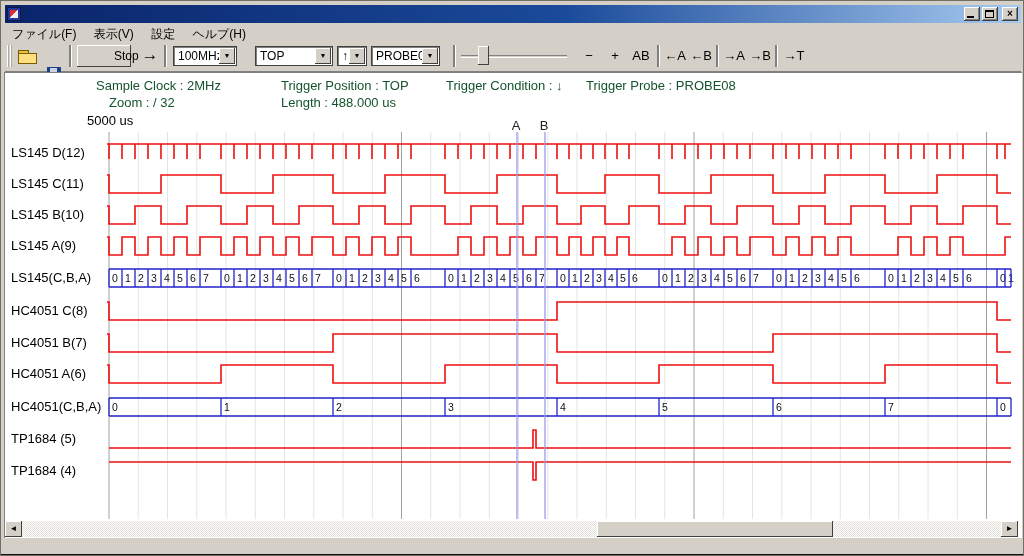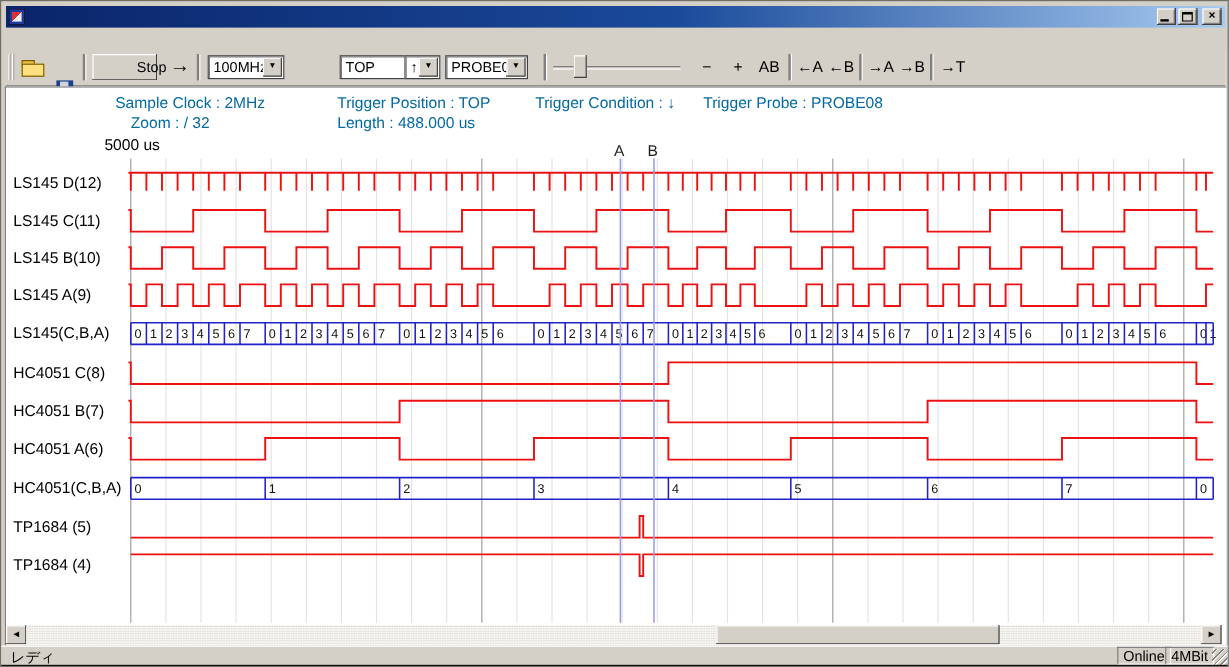--- a/index.html
+++ b/index.html
@@ -55,21 +55,21 @@
     font-size:7px;text-align:center;line-height:16px;color:#000;}
   .slider-track{position:absolute;left:456px;top:14px;width:106px;height:3px;
     border-top:1px solid #808080;border-bottom:1px solid #fff;cursor:pointer;}
   .slider-handle{position:absolute;left:473px;top:5px;width:11px;height:19px;background:#d4d0c8;
     box-shadow:inset -1px -1px 0 #404040,inset 1px 1px 0 #fff;cursor:pointer;}
   .tbtn{position:absolute;top:5px;height:20px;font-size:13px;text-align:center;
     line-height:20px;cursor:pointer;white-space:nowrap;}
   
   .client{position:absolute;left:3px;top:71px;width:1018px;height:466px;background:#fff;
     border-top:1px solid #808080;border-left:1px solid #808080;}
-  .info-text{position:absolute;font-size:13px;color:#0369a1;white-space:nowrap;}
+  .info-text{position:absolute;font-size:13px;color:#14532d;white-space:nowrap;}
   .timeline-label{position:absolute;left:86px;top:112px;font-size:13px;color:#000;}
   .sig-label{position:absolute;left:10px;font-size:13px;color:#000;white-space:nowrap;}
   #wave{position:absolute;left:0;top:110px;}
   
   .hscroll{position:absolute;left:4px;top:520px;width:1013px;height:16px;
     background:#f0efe9;background-image:repeating-conic-gradient(#fff 0 25%,#e2e0d8 0 50%);background-size:2px 2px;}
   .sbtn{position:absolute;top:0;width:17px;height:16px;background:#d4d0c8;
     box-shadow:inset -1px -1px 0 #404040,inset 1px 1px 0 #fff;
     font-size:8px;color:#000;text-align:center;line-height:16px;cursor:pointer;}
   .sthumb{position:absolute;left:592px;top:0;width:236px;height:16px;background:#d4d0c8;
@@ -95,40 +95,46 @@
       <div class="wbtn">
           <div class="glyph-min"></div>
         </div>
       <div class="wbtn">
           <div class="glyph-max"></div>
         </div>
       <div class="wbtn close">×</div>
     </div>
   </div>
 
+  <div class="menubar">
+    <span class="menu-item">ファイル(F)</span>
+    <span class="menu-item">表示(V)</span>
+    <span class="menu-item">設定</span>
+    <span class="menu-item">ヘルプ(H)</span>
+  </div>
 
   <div class="toolbar">
     <div class="tgrip"></div>
     <div class="tool-ico folder" style="left:12px;"></div>
     <div class="tool-ico floppy" style="left:40px;">
         <div class="label"></div>
       </div>
     <div class="tsep" style="left:64px;"></div>
     <div class="stop-btn">
       <span class="stop-sq"></span>
       <span>Stop</span>
     </div>
     <div class="run-btn">→</div>
     <div class="tsep" style="left:159px;"></div>
 
     <div class="combo" style="left:168px;width:64px;">
       <span class="combo-val">100MHz</span>
       <span class="combo-btn">▼</span>
     </div>
-    <div class="combo" style="left:250px;width:78px;margin-left:28px;">
+    <div class="combo" style="left:250px;width:78px;">
       <span class="combo-val">TOP</span>
       <span class="combo-btn">▼</span>
     </div>
     <div class="combo" style="left:332px;width:30px;">
       <span class="combo-val">↑</span>
       <span class="combo-btn">▼</span>
     </div>
     <div class="combo" style="left:366px;width:69px;">
       <span class="combo-val">PROBE00</span>
       <span class="combo-btn">▼</span>
@@ -293,21 +299,15 @@
       <line x1="544" y1="131" x2="544" y2="518" stroke="#9a9ae6" stroke-width="1.3"></line>
       <text x="543" y="129" text-anchor="middle" font-size="13" fill="#222" font-family="&quot;Liberation Sans&quot;,sans-serif">B</text>
     </svg>
 
   <div class="hscroll">
     <div class="sbtn" style="left:0;">◄</div>
     <div class="sthumb"></div>
     <div class="sbtn" style="right:0;">►</div>
   </div>
 
-  <div class="statusbar">
-    <span class="status-left">レディ</span>
-    <span class="status-panel" style="left:930px;">Online</span>
-    <span class="status-panel" style="left:970px;">4MBit</span>
-    <span class="grip"></span>
-  </div>
 
   <div class="bottom-strip"></div>
 </div>
 
 </body></html>

